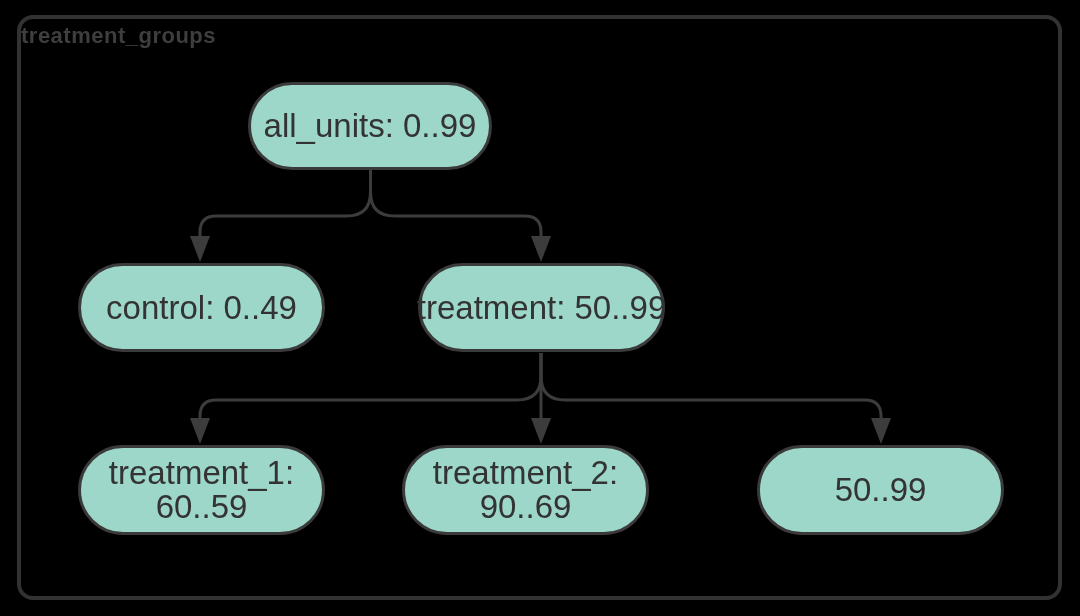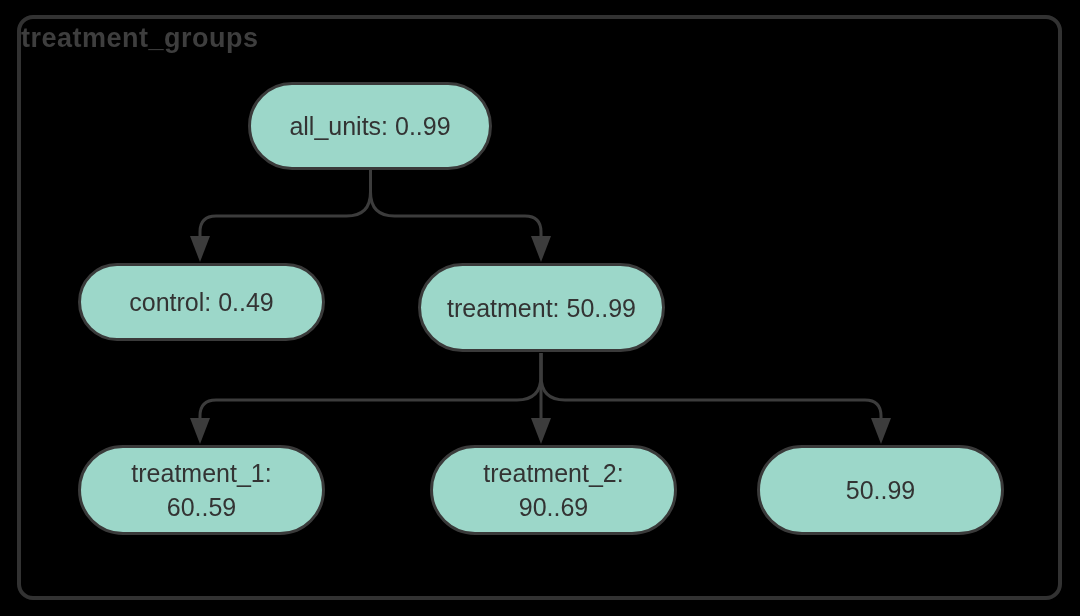--- a/index.html
+++ b/index.html
@@ -27,21 +27,21 @@
     top: 15px;
     width: 1045px;
     height: 585px;
     border: 4px solid var(--container_border);
     border-radius: 16px;
   }
   .group-title {
     position: absolute;
     left: 21px;
     top: 23px;
-    font-size: 27px;
+    font-size: 22px;
     font-weight: bold;
     letter-spacing: 0.5px;
     color: var(--title);
     white-space: nowrap;
   }
   .edges-layer {
     position: absolute;
     left: 0;
     top: 0;
     width: 1080px;
@@ -58,30 +58,30 @@
   .node {
     position: absolute;
     background: var(--node_fill);
     border: 3px solid var(--node_border);
     border-radius: 999px;
     display: flex;
     flex-direction: column;
     align-items: center;
     justify-content: center;
     color: var(--node_text);
-    font-size: 25px;
+    font-size: 33px;
     line-height: 34px;
     text-align: center;
     white-space: nowrap;
   }
   .n-all       { left: 248px; top:  82px; width: 244px; height: 88px; }
-  .n-control   { left:  78px; top: 263px; width: 247px; height: 78px; }
+  .n-control   { left:  78px; top: 263px; width: 247px; height: 89px; }
   .n-treatment { left: 418px; top: 263px; width: 247px; height: 89px; text-align: right; }
   .n-t1        { left:  78px; top: 445px; width: 247px; height: 90px; }
-  .n-t2        { left: 430px; top: 445px; width: 247px; height: 90px; }
+  .n-t2        { left: 402px; top: 445px; width: 247px; height: 90px; }
   .n-t3        { left: 757px; top: 445px; width: 247px; height: 90px; }
 </style>
 </head>
 <body>
 
 <div class="stage">
 
   <div class="group-container"></div>
 
   <div class="group-title">treatment_groups</div>

